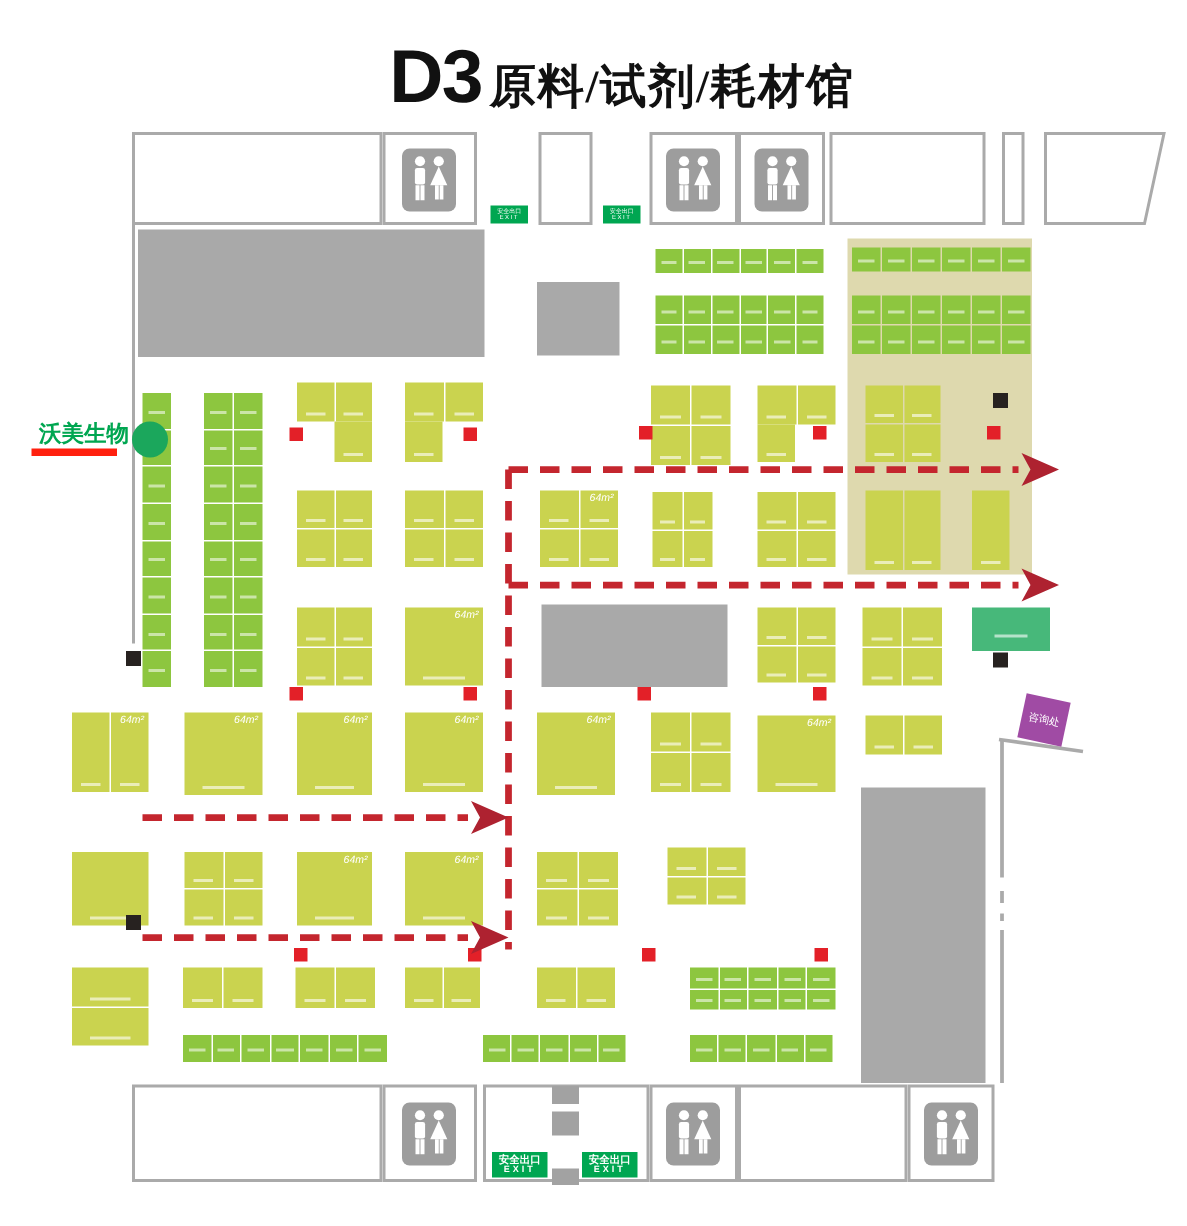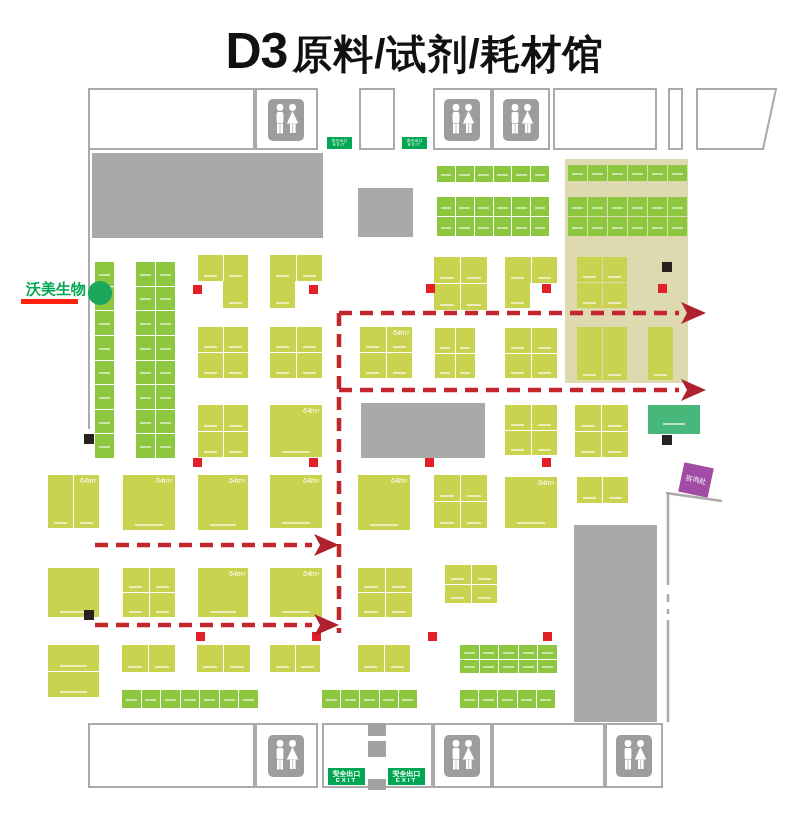--- a/index.html
+++ b/index.html
@@ -1,20 +1,20 @@
 <!DOCTYPE html>
 <html><head>
 <meta charset="utf-8">
 <style>
   html,body{margin:0;padding:0;background:#ffffff;}
   body{font-family:"Liberation Sans","DejaVu Sans",sans-serif;}
   .stage{position:relative;width:791px;height:817px;background:#ffffff;overflow:hidden;}
   .title{position:absolute;top:22px;left:0;right:0;display:flex;justify-content:center;align-items:baseline;gap:5px;color:#111;margin-left:38px;}
   .title .code{font-size:50px;font-weight:bold;letter-spacing:-1px;}
-  .title .name{font-size:40px;font-weight:bold;letter-spacing:1px;}
+  .title .name{font-size:31px;font-weight:bold;letter-spacing:1px;font-family:Liberation Serif, serif;}
   .abs{position:absolute;}
   .outline-box{position:absolute;background:#fff;border:2px solid #aaaaaa;box-sizing:border-box;}
   .gray-block{position:absolute;background:#a9a9a9;}
   .pillar{position:absolute;background:#a2a2a2;}
   .beige{position:absolute;background:#ded9ae;}
   .grid{position:absolute;display:grid;gap:1px;}
   .cell-g{background:#8dc63f;position:relative;}
   .cell-g::after{content:"";position:absolute;left:20%;right:20%;top:50%;height:2px;background:rgba(255,255,255,.55);}
   .cell-l{background:#cad34f;position:relative;}
   .cell-l::after{content:"";position:absolute;left:24%;right:24%;bottom:4px;height:2px;background:rgba(255,255,255,.6);}

